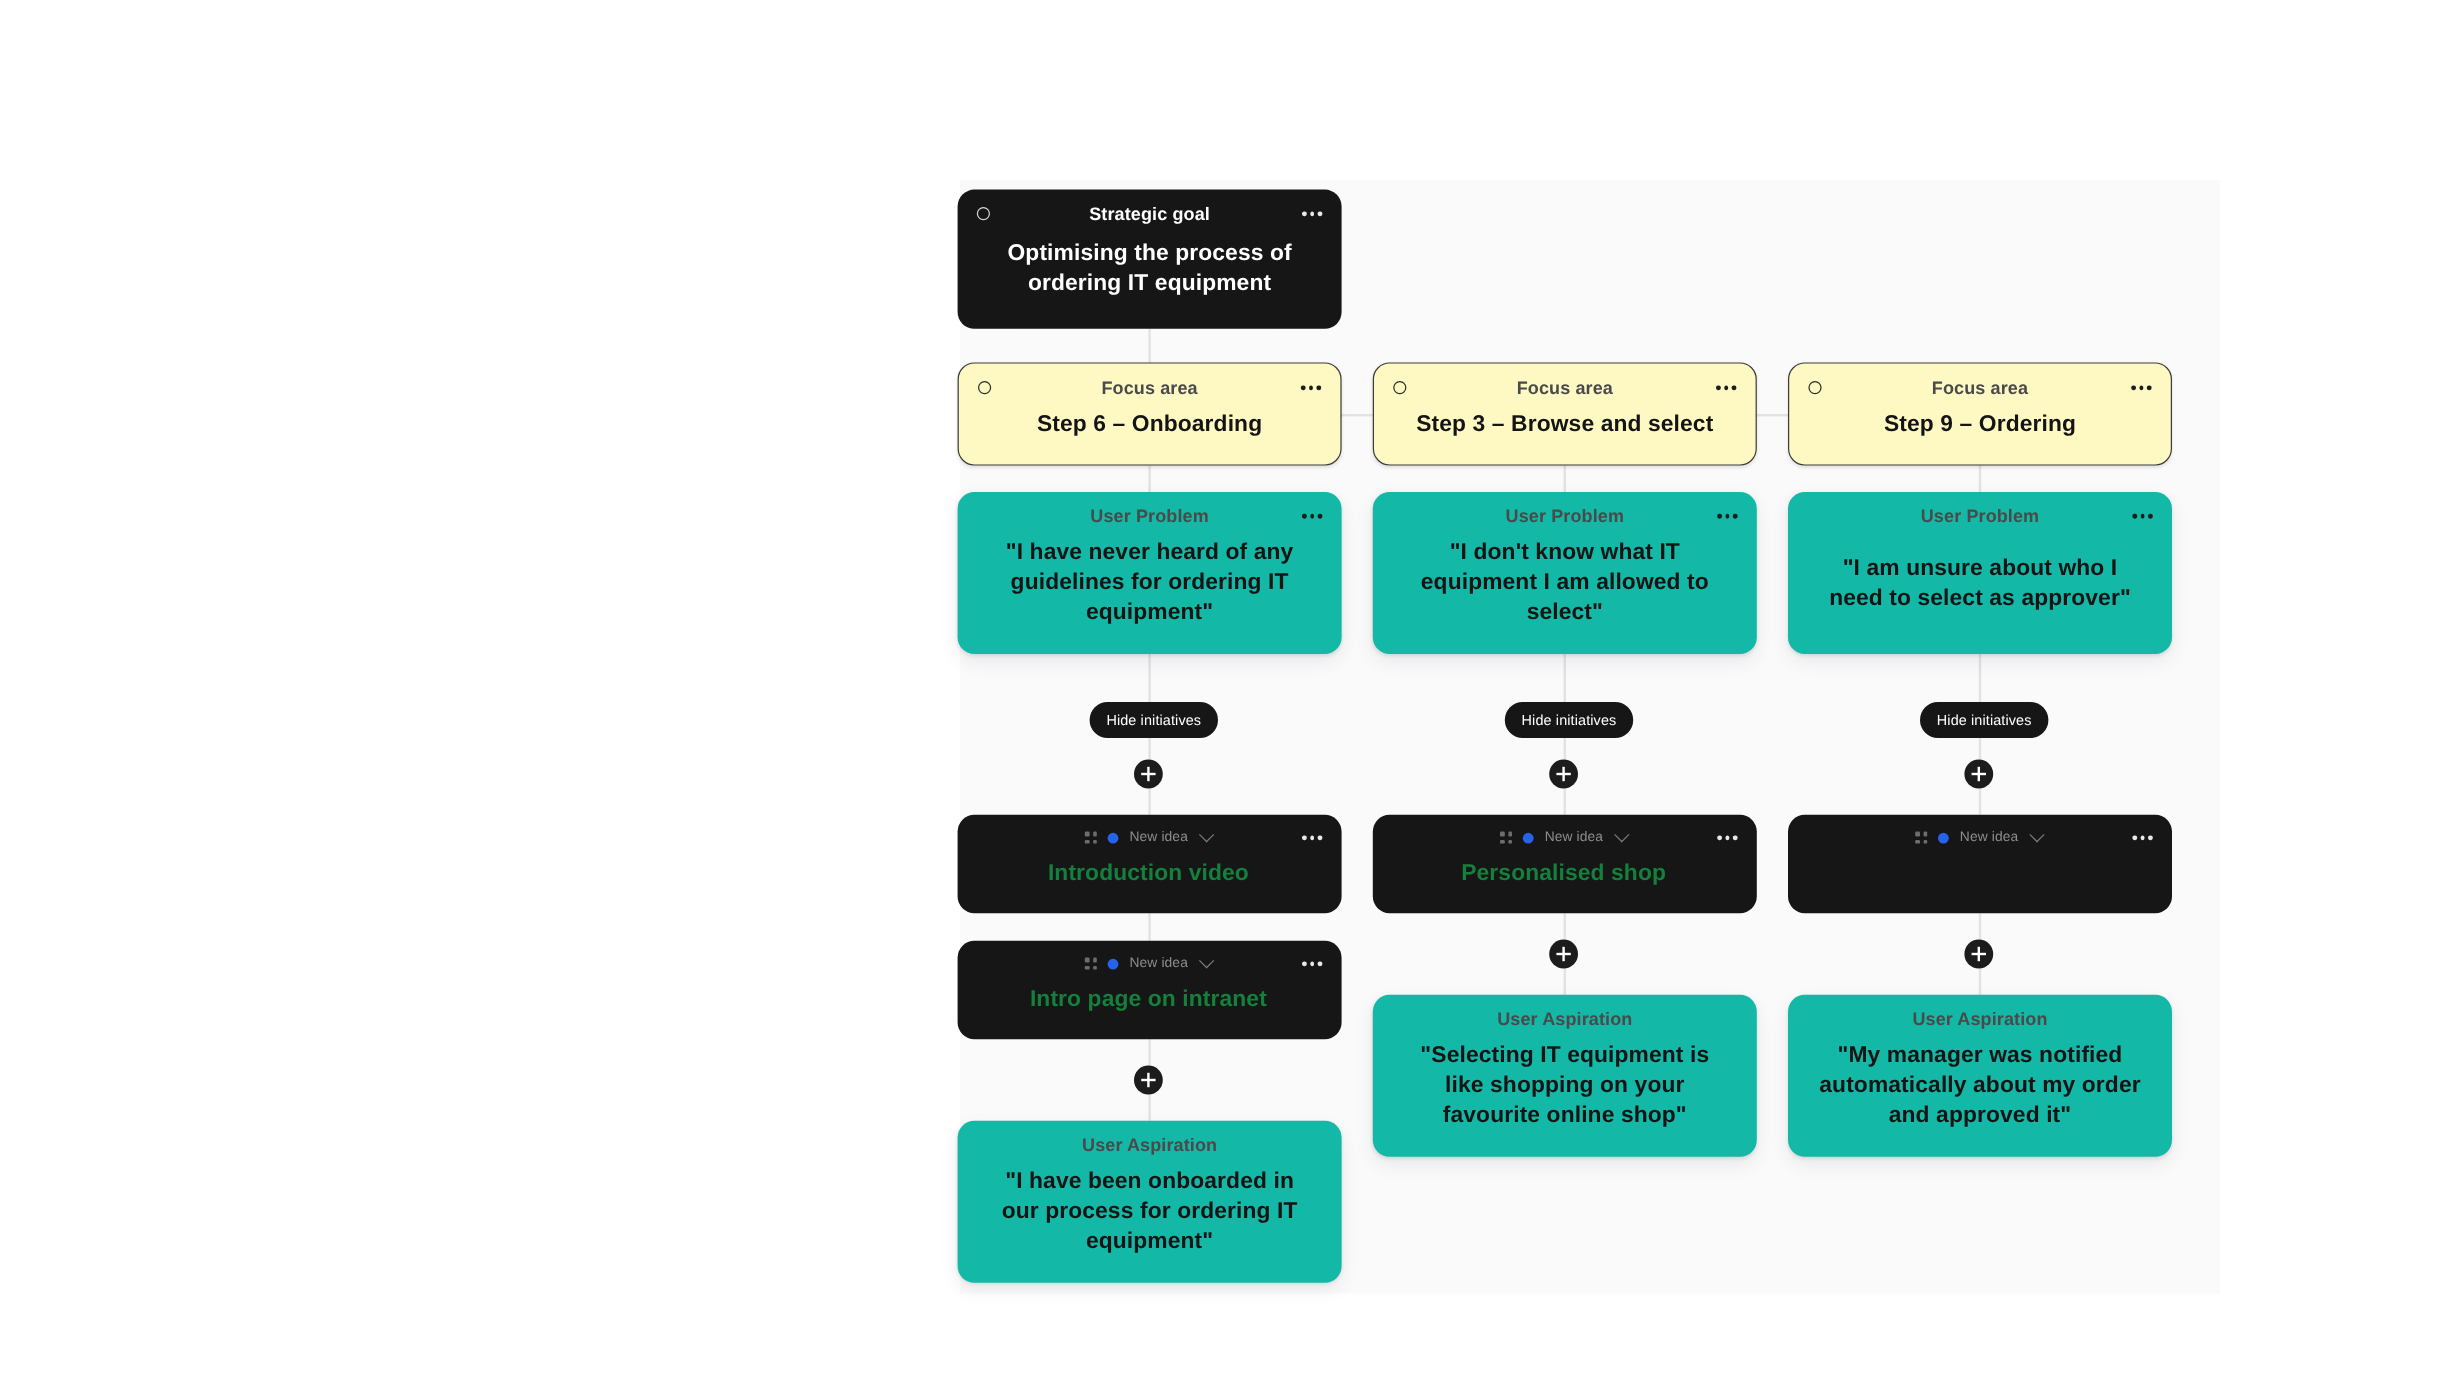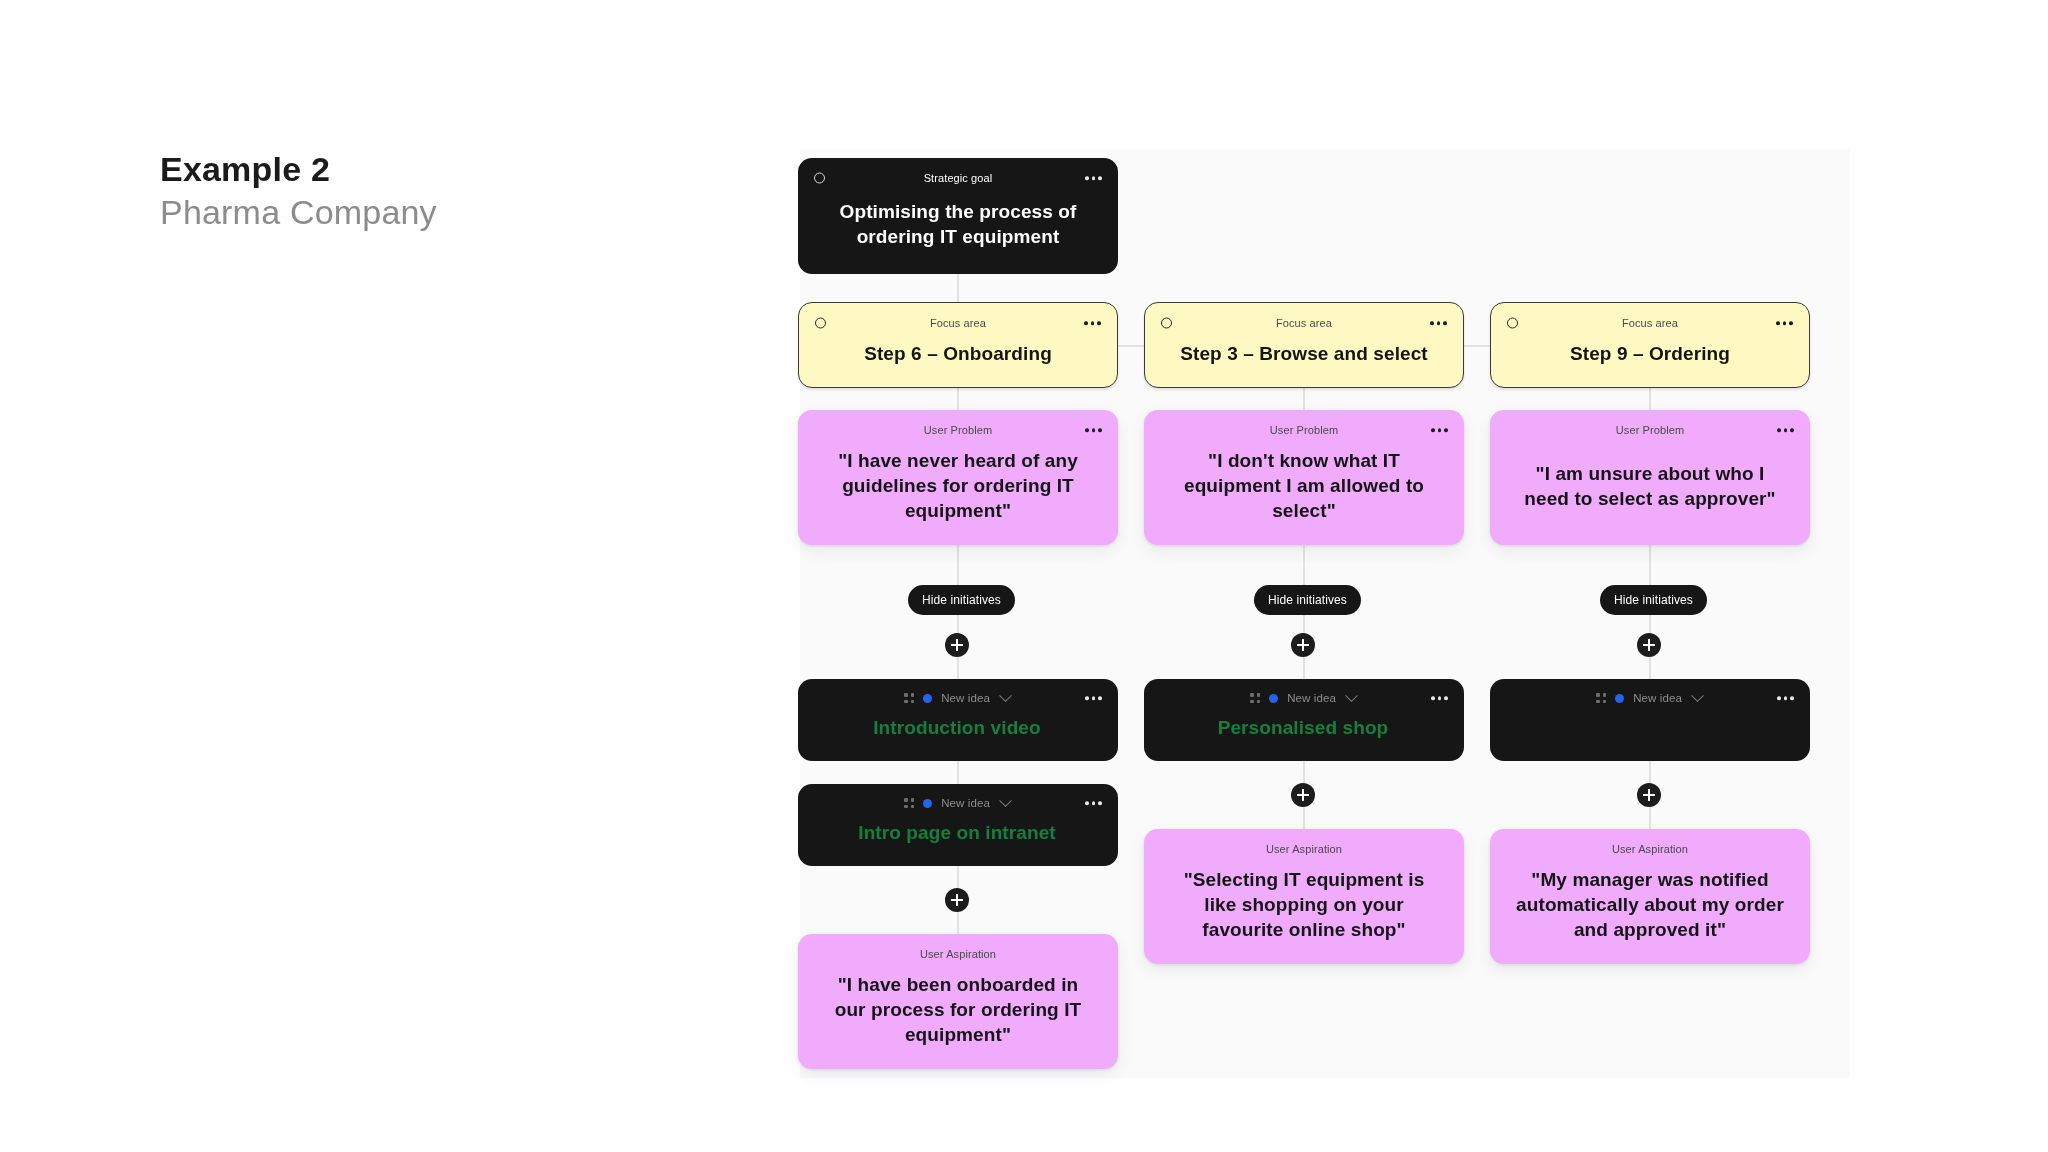--- a/index.html
+++ b/index.html
@@ -43,21 +43,21 @@
     background: #ffffff;
     display: flex; flex-direction: column;
     padding: 10px 16px 14px 16px;
   }
   .card .card-head {
     position: relative;
     height: 20px;
     display: flex; align-items: center; justify-content: center;
   }
   .card .kicker {
-    font-size: 11px; font-weight: 400; letter-spacing: .1px;
+    font-size: 15px; font-weight: 700; letter-spacing: .1px;
     color: #4a4a4a;
   }
   .card .card-body {
     flex: 1;
     display: flex; align-items: center; justify-content: center;
     text-align: center;
     padding: 4px 6px 2px 6px;
   }
   .card .title {
     font-size: 19px; font-weight: 600; line-height: 1.3;
@@ -89,21 +89,21 @@
 
   
   .card.outlined {
     border: 1.4px solid #3a3a3a;
     background: #fef9c3;
     box-shadow: 0 2px 3px rgba(0,0,0,.10);
   }
 
   
   .card.soft {
-    background: #f0abfc;
+    background: #14b8a6;
     box-shadow: 0 1px 3px rgba(20,20,30,.10), 0 6px 16px rgba(20,20,30,.07);
   }
 
   
   .card.idea { background: #161616; padding: 9px 16px 14px 14px; }
   .card.idea .card-head { justify-content: center; height: 20px; }
   .idea-left { display: flex; align-items: center; gap: 9px; }
   .drag-handle { display: grid; grid-template-columns: 3.6px 3.6px; gap: 3px; cursor: grab; }
   .drag-handle i { width: 3.6px; height: 3.6px; background: #6d6d6d; border-radius: 1px; display:block; }
   .status-dot { width: 9px; height: 9px; border-radius: 50%; }
@@ -140,24 +140,20 @@
   .plus-btn::before { left: 6px; right: 6px; top: 11px; height: 1.6px; }
   .plus-btn::after  { top: 6px; bottom: 6px; left: 11px; width: 1.6px; }
 </style>
 </head>
 <body>
 
 <div id="stage">
 
   <div class="canvas-band"></div>
 
-  <div class="heading">
-    <div class="line1">Example 2</div>
-    <div class="line2">Pharma Company</div>
-  </div>
 
   <div class="conn v" style="left:957px; top:274px; height:72px;"></div>
   <div class="conn h" style="left:957px; top:345px; width:693px;"></div>
   <div class="conn v" style="left:1303px; top:345px; height:11px;"></div>
   <div class="conn v" style="left:1649px; top:345px; height:11px;"></div>
 
   <div class="conn v" style="left:957px; top:388px; height:22px;"></div>
   <div class="conn v" style="left:957px; top:545px; height:40px;"></div>
   <div class="conn v" style="left:957px; top:615px; height:18px;"></div>
   <div class="conn v" style="left:957px; top:657px; height:22px;"></div>

